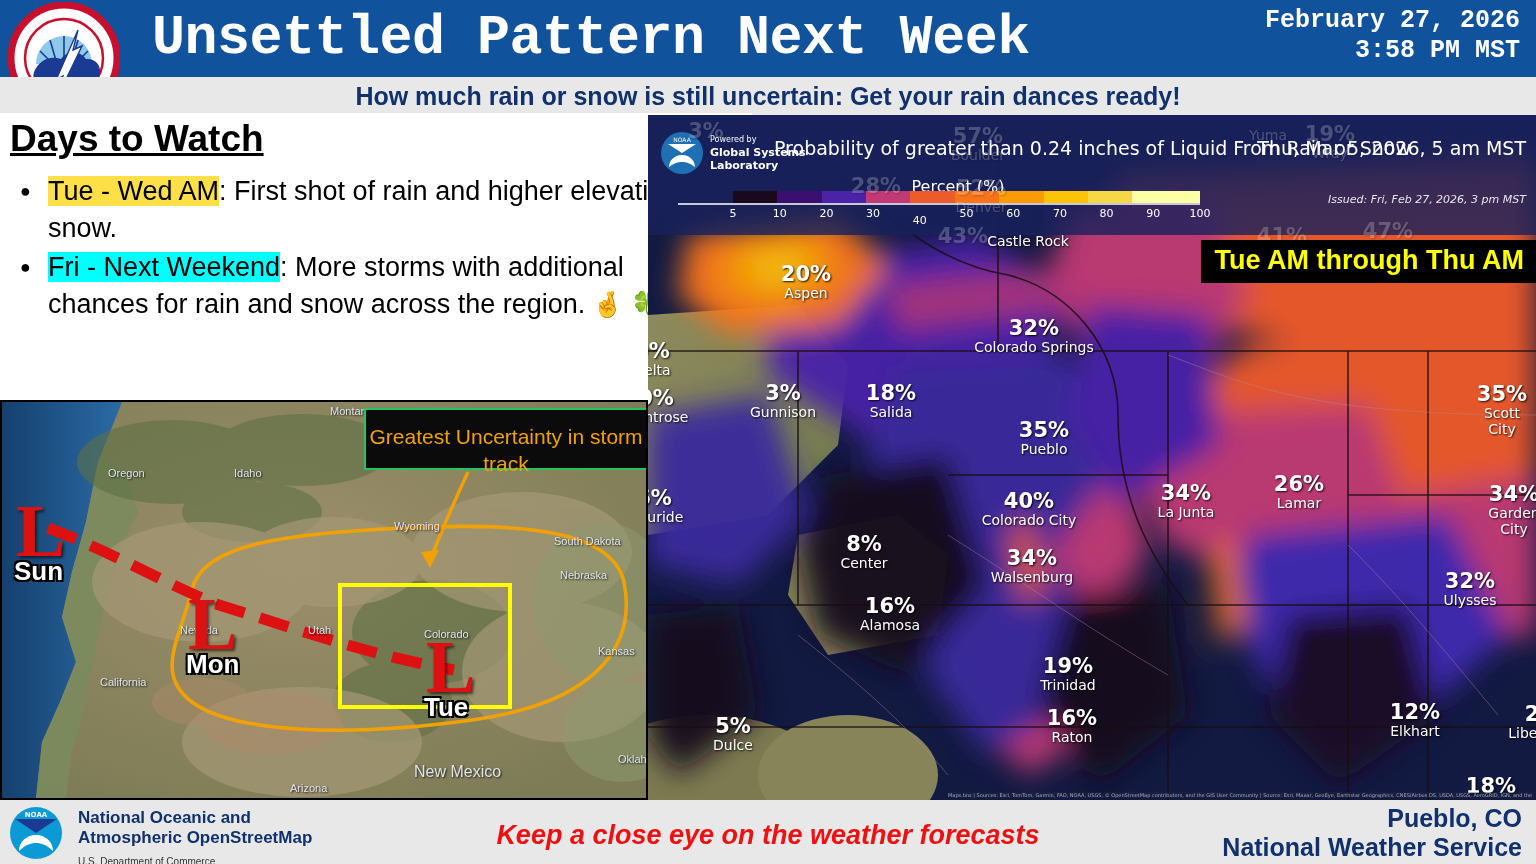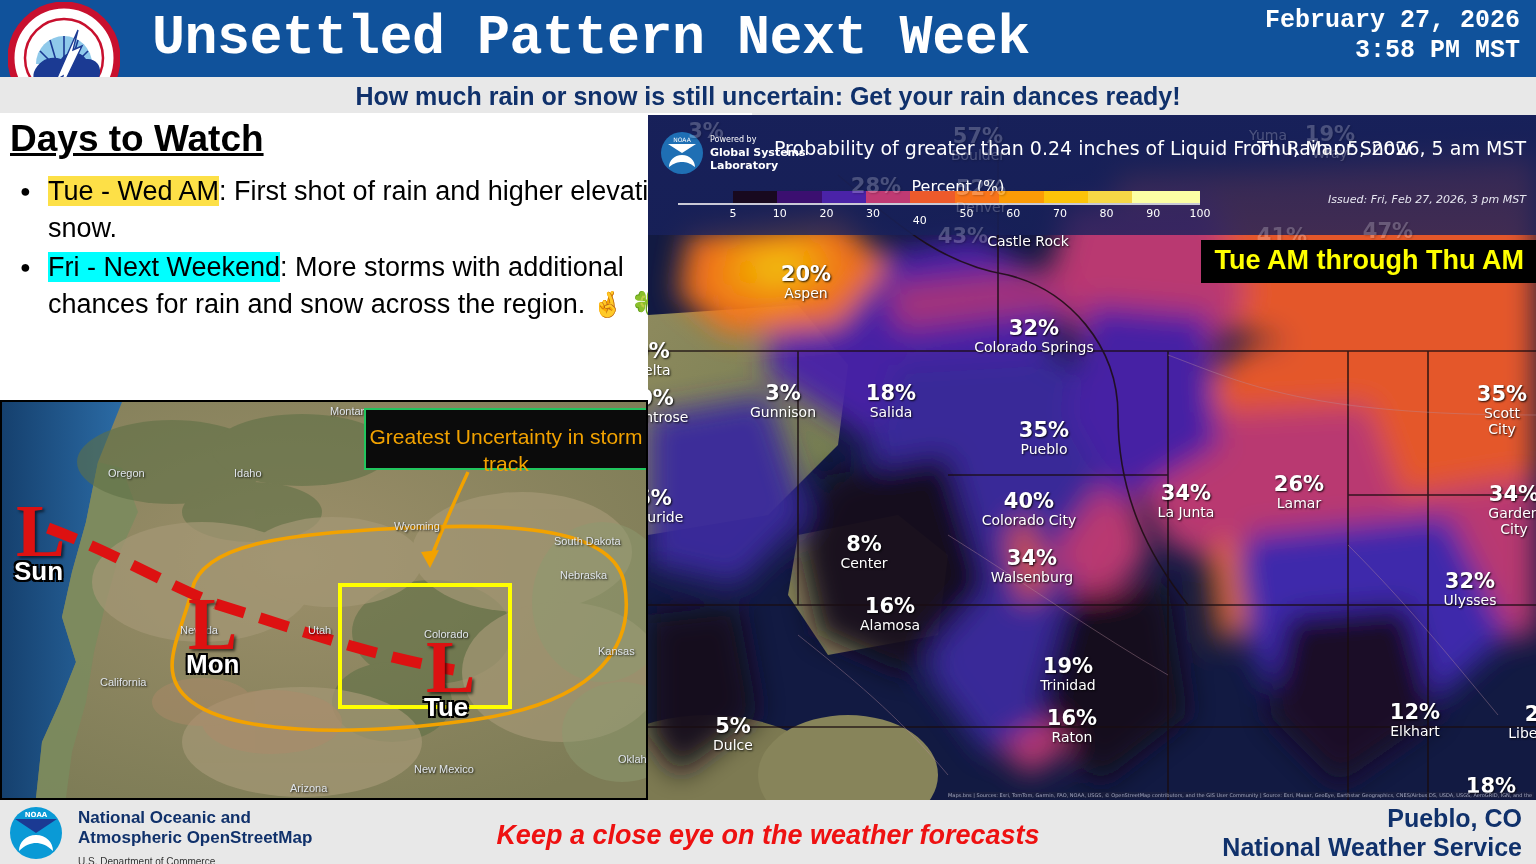--- a/index.html
+++ b/index.html
@@ -200,21 +200,21 @@
         <div style="position: absolute; left: 328px; top: 3px; color: rgb(223, 228, 234); font-size: 11px; text-shadow: rgba(0, 0, 0, 0.8) 1px 1px 2px;">Montana</div>
         <div style="position: absolute; left: 392px; top: 118px; color: rgb(223, 228, 234); font-size: 11px; text-shadow: rgba(0, 0, 0, 0.8) 1px 1px 2px;">Wyoming</div>
         <div style="position: absolute; left: 552px; top: 93px; color: rgb(223, 228, 234); font-size: 11px; text-shadow: rgba(0, 0, 0, 0.8) 1px 1px 2px; margin-top: 40px;">South Dakota</div>
         <div style="position: absolute; left: 558px; top: 167px; color: rgb(223, 228, 234); font-size: 11px; text-shadow: rgba(0, 0, 0, 0.8) 1px 1px 2px;">Nebraska</div>
         <div style="position: absolute; left: 178px; top: 222px; color: rgb(223, 228, 234); font-size: 11px; text-shadow: rgba(0, 0, 0, 0.8) 1px 1px 2px;">Nevada</div>
         <div style="position: absolute; left: 306px; top: 222px; color: rgb(223, 228, 234); font-size: 11px; text-shadow: rgba(0, 0, 0, 0.8) 1px 1px 2px;">Utah</div>
         <div style="position: absolute; left: 422px; top: 226px; color: rgb(223, 228, 234); font-size: 11px; text-shadow: rgba(0, 0, 0, 0.8) 1px 1px 2px;">Colorado</div>
         <div style="position: absolute; left: 596px; top: 243px; color: rgb(223, 228, 234); font-size: 11px; text-shadow: rgba(0, 0, 0, 0.8) 1px 1px 2px;">Kansas</div>
         <div style="position: absolute; left: 98px; top: 274px; color: rgb(223, 228, 234); font-size: 11px; text-shadow: rgba(0, 0, 0, 0.8) 1px 1px 2px;">California</div>
         <div style="position: absolute; left: 288px; top: 380px; color: rgb(223, 228, 234); font-size: 11px; text-shadow: rgba(0, 0, 0, 0.8) 1px 1px 2px;">Arizona</div>
-        <div style="position: absolute; left: 412px; top: 361px; color: rgb(223, 228, 234); font-size: 11px; text-shadow: rgba(0, 0, 0, 0.8) 1px 1px 2px;">New Mexico</div>
+        <div style="position: absolute; left: 412px; top: 361px; color: rgb(223, 228, 234); font-size: 16px; text-shadow: rgba(0, 0, 0, 0.8) 1px 1px 2px;">New Mexico</div>
         <div style="position: absolute; left: 616px; top: 351px; color: rgb(223, 228, 234); font-size: 11px; text-shadow: rgba(0, 0, 0, 0.8) 1px 1px 2px;">Oklahoma</div>
       </div>
     <div id="tm-lows">
         <div class="tm-L" style="left: 14px; top: 92px;">L</div>
         <div class="tm-lab" style="left: 12px; top: 154px;">Sun</div>
         <div class="tm-L" style="left: 186px; top: 185px;">L</div>
         <div class="tm-lab" style="left: 184px; top: 247px;">Mon</div>
         <div class="tm-L" style="left: 424px; top: 228px;">L</div>
         <div class="tm-lab" style="left: 422px; top: 290px;">Tue</div>
       </div>

